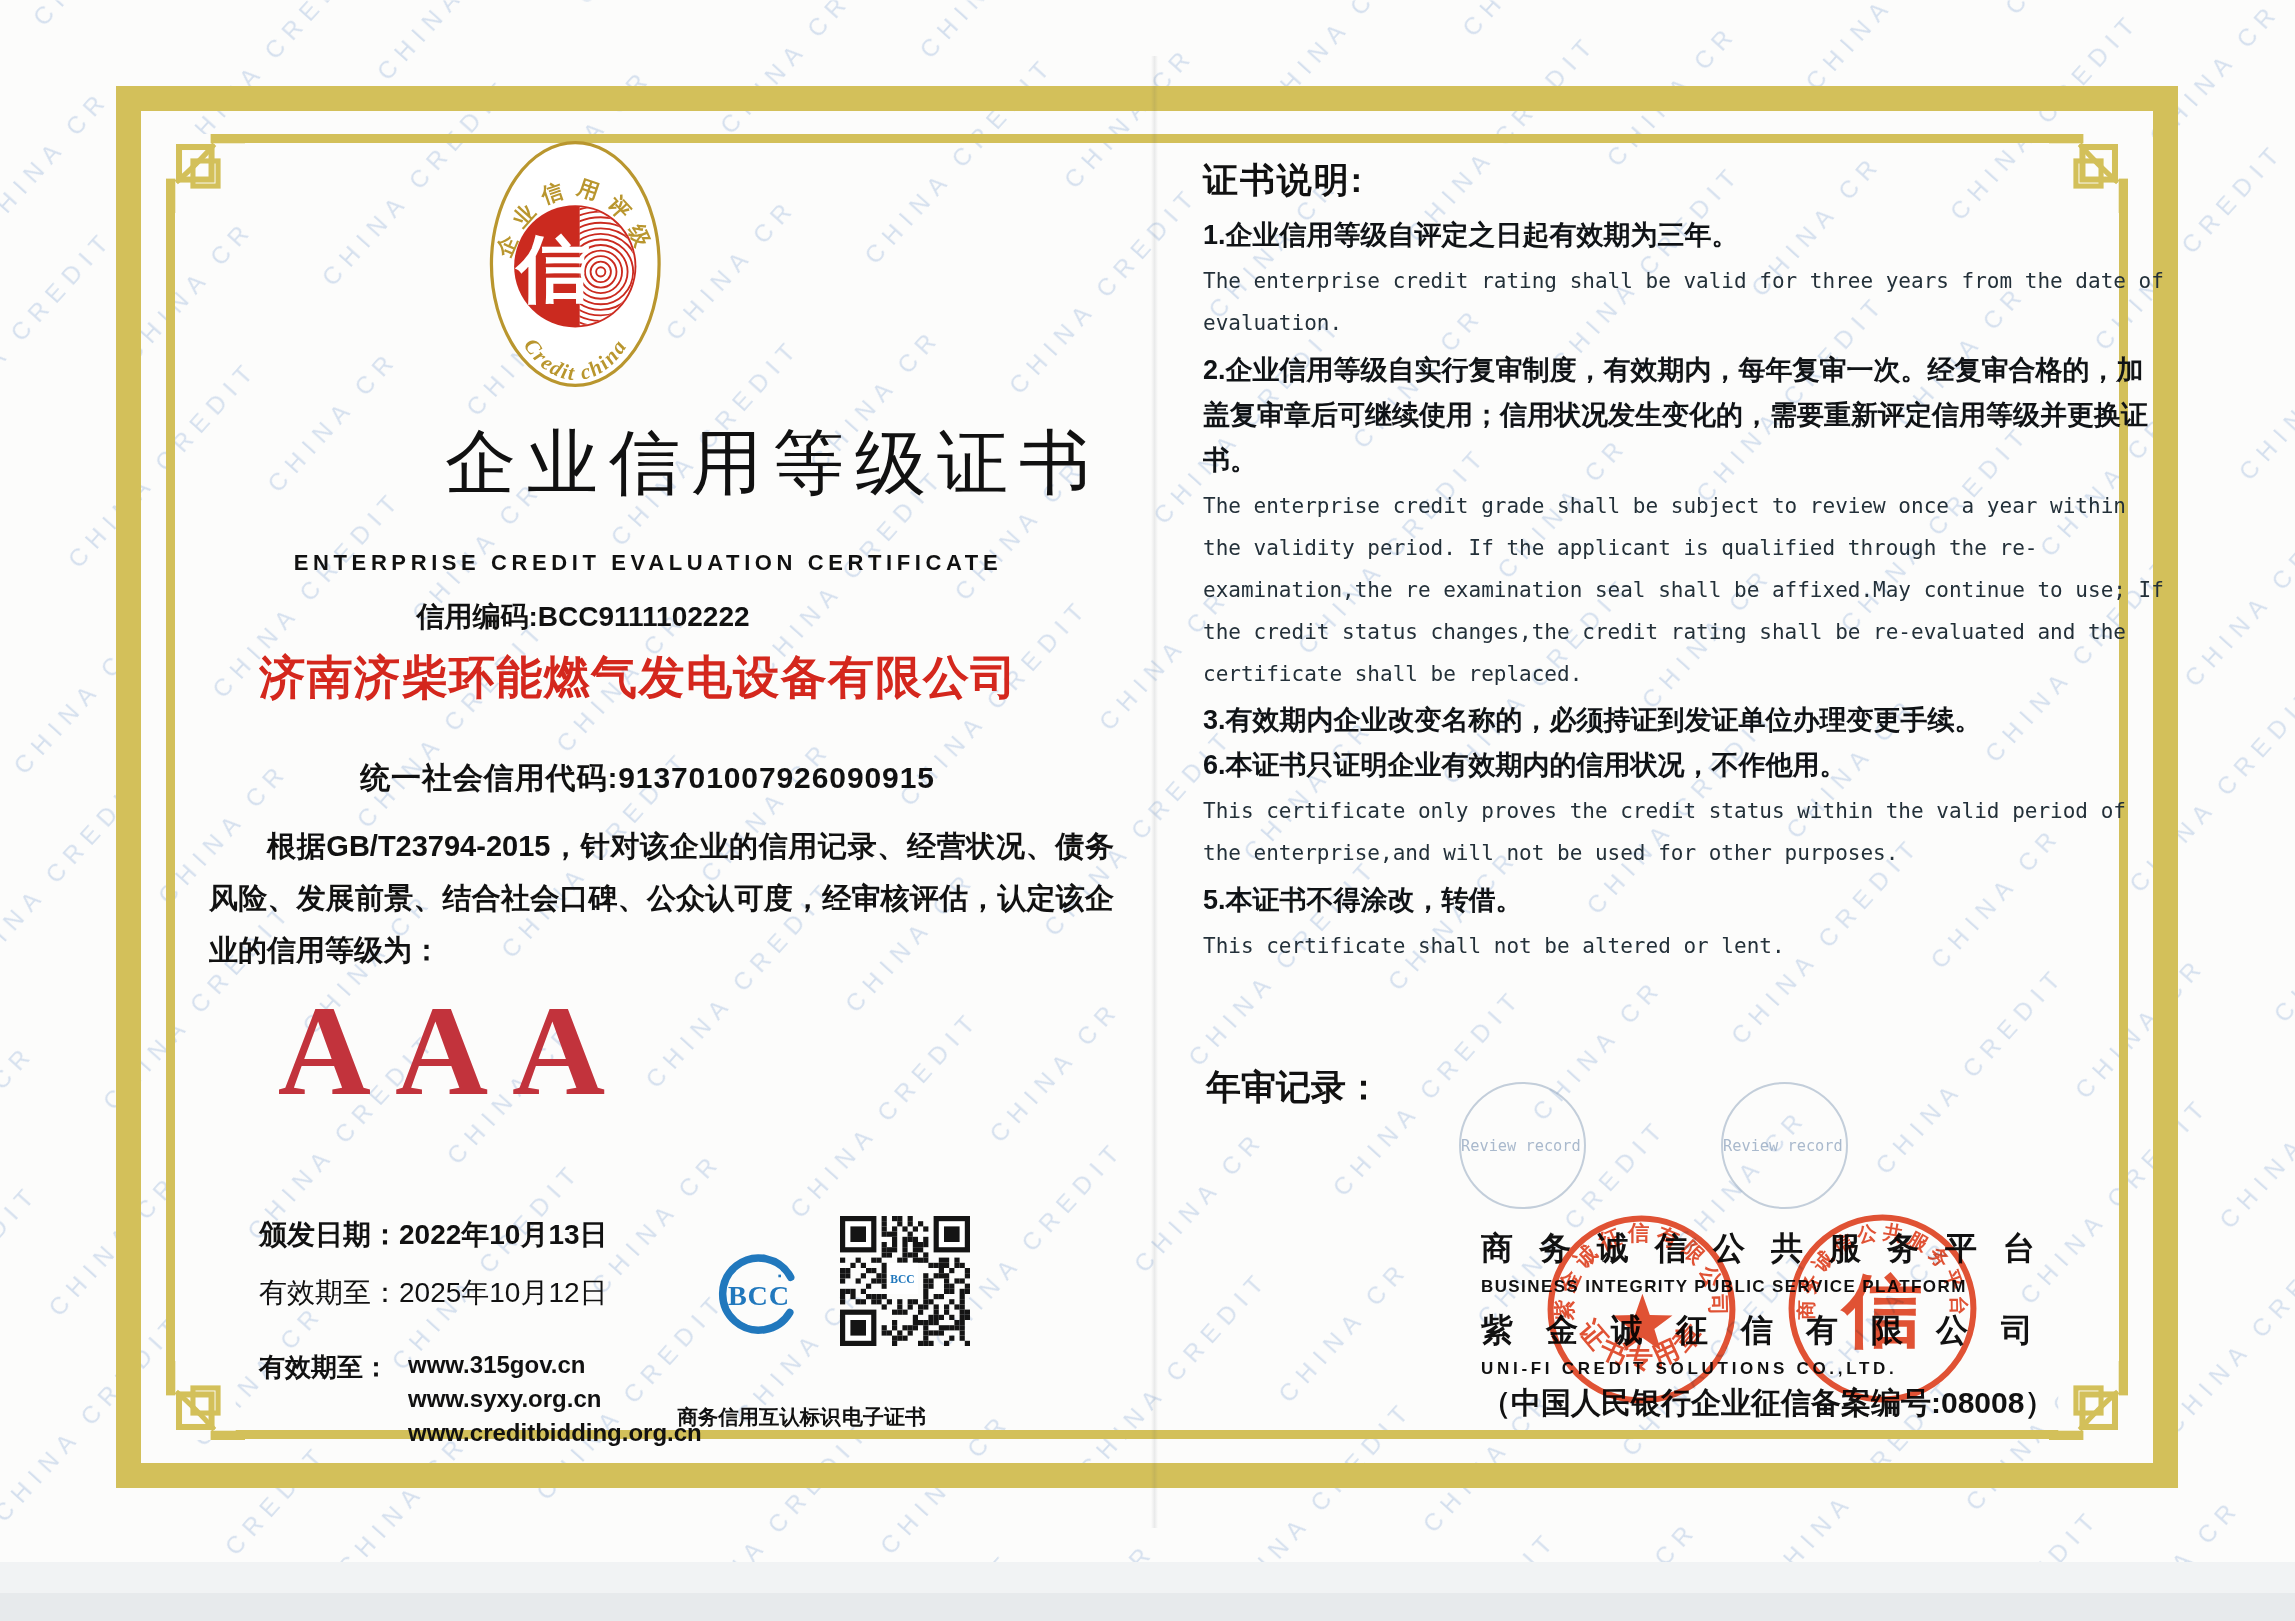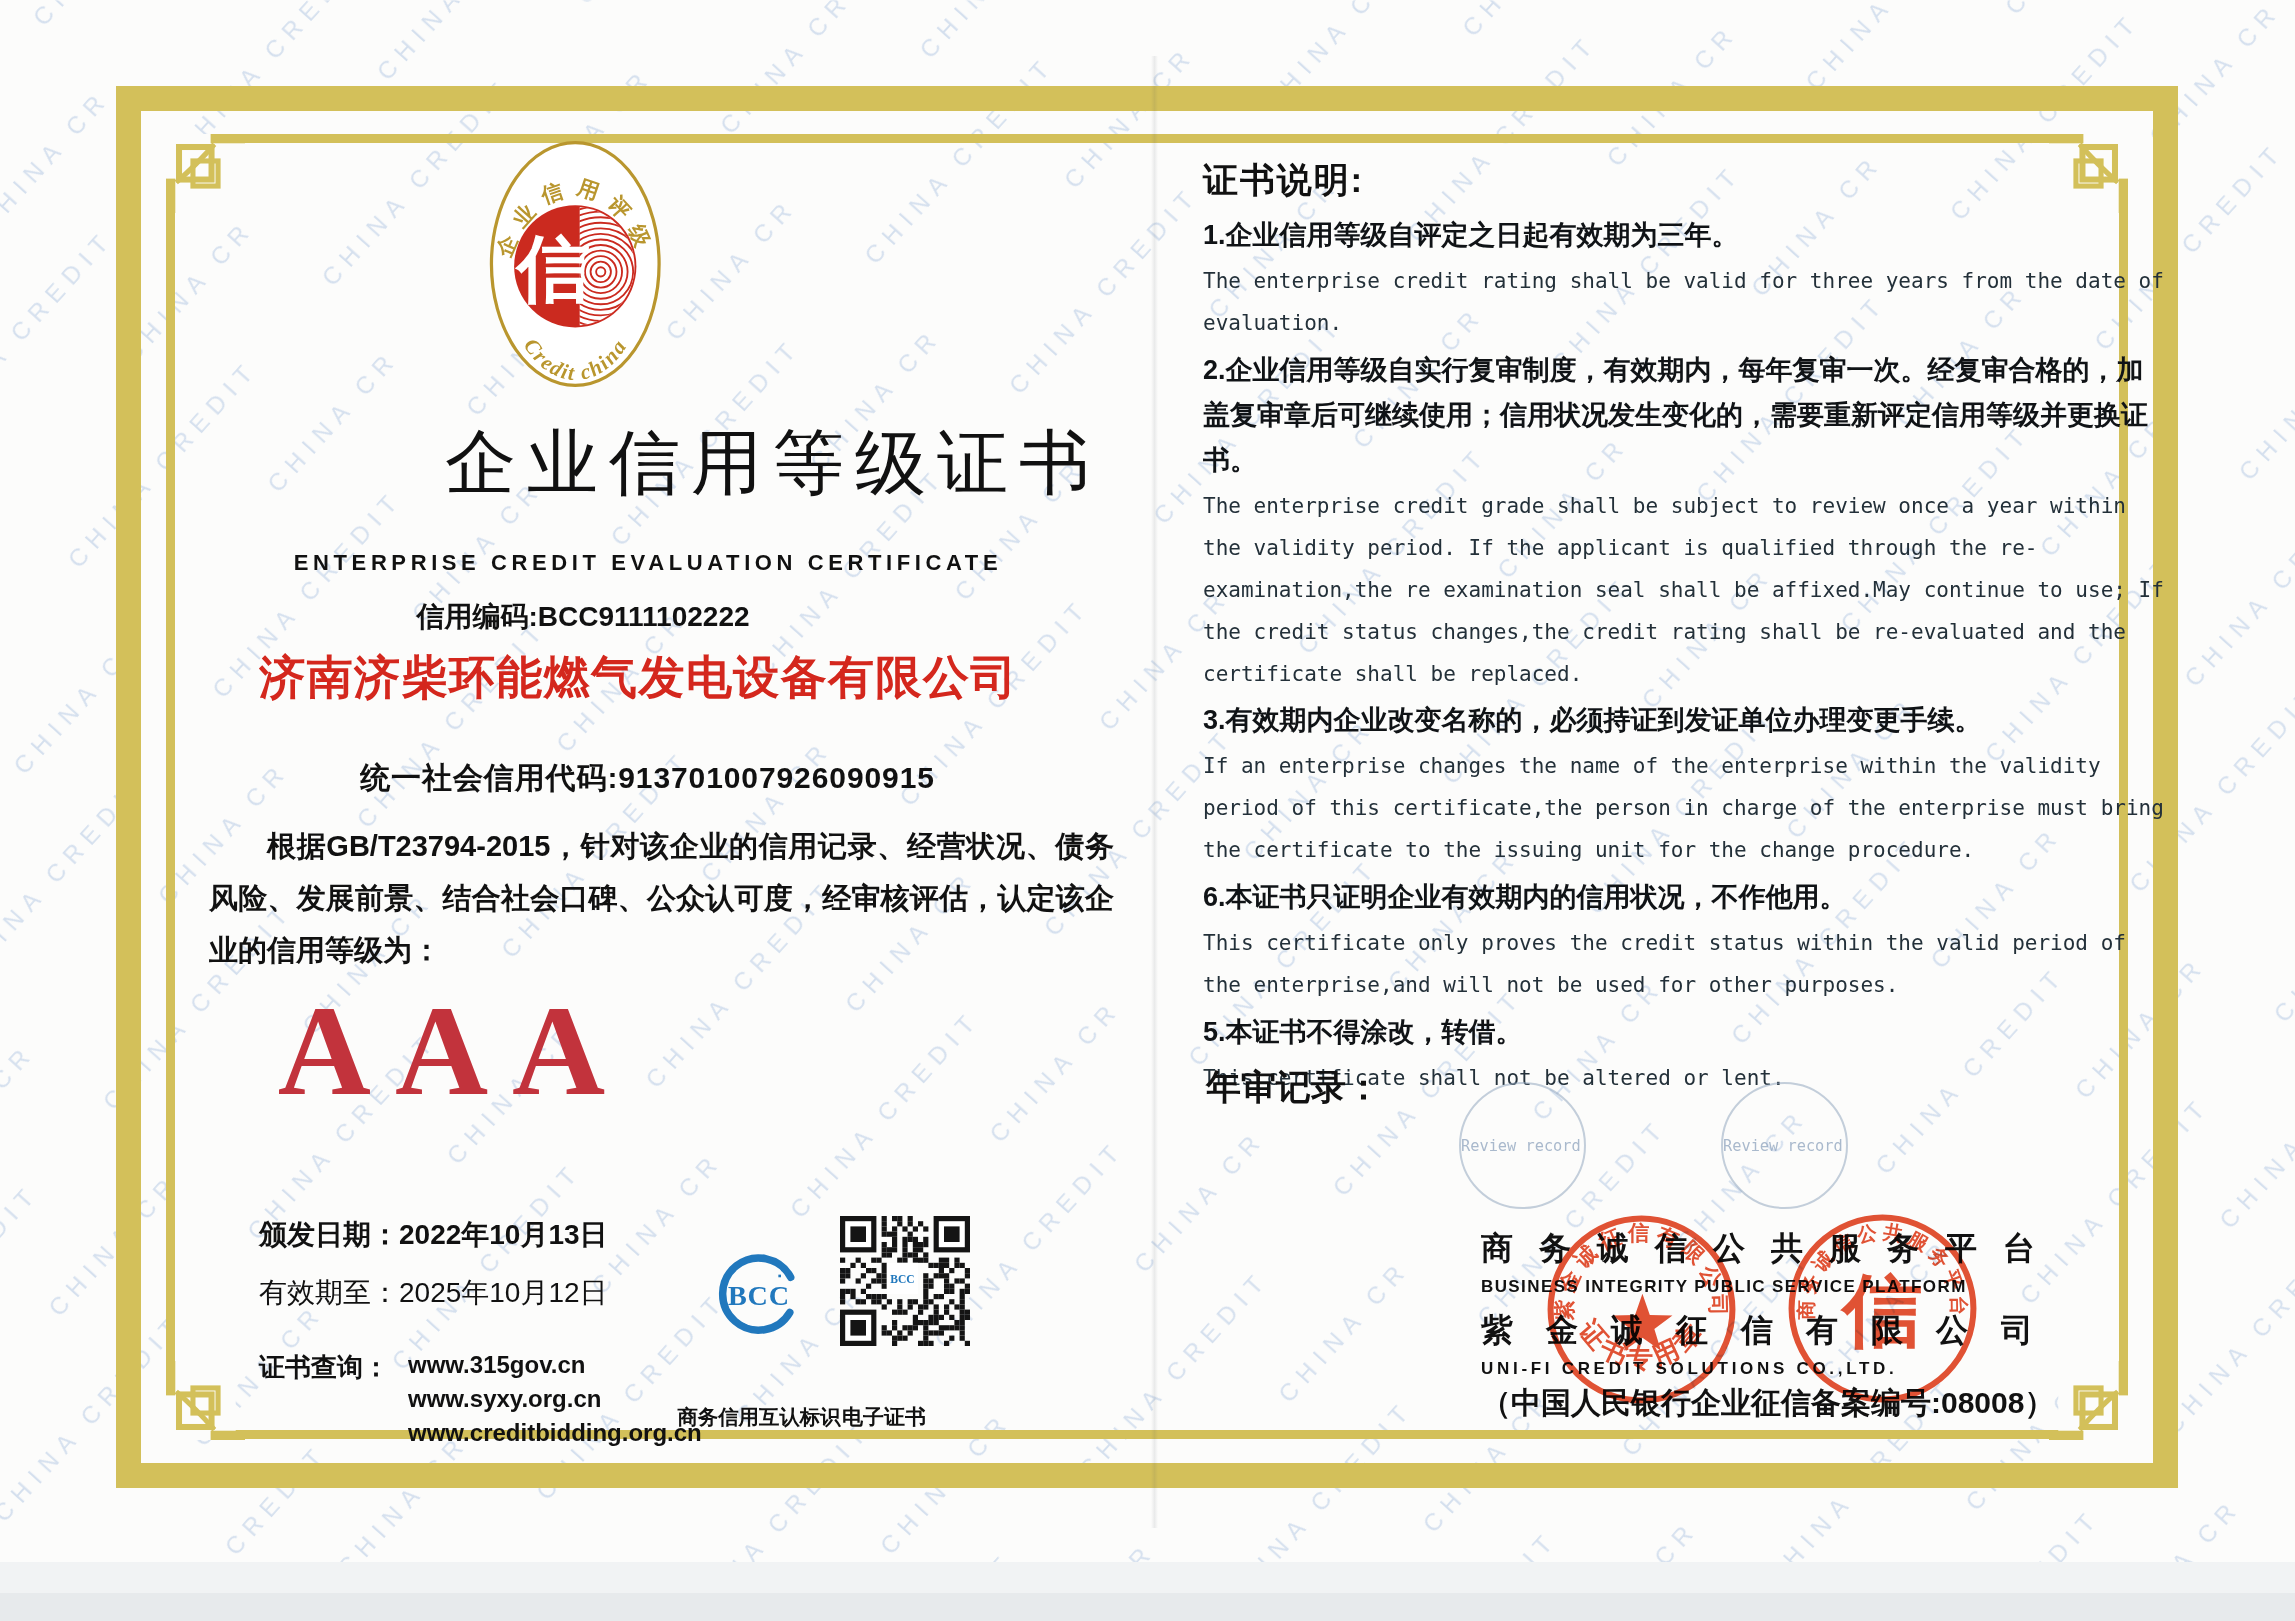--- a/index.html
+++ b/index.html
@@ -156,21 +156,21 @@
 
   <div class="abs title-cn">企业信用等级证书</div>
   <div class="abs title-en">ENTERPRISE CREDIT EVALUATION CERTIFICATE</div>
   <div class="abs credit-code">信用编码:BCC9111102222</div>
   <div class="abs company">济南济柴环能燃气发电设备有限公司</div>
   <div class="abs social">统一社会信用代码:913701007926090915</div>
   <div class="abs para">根据GB/T23794-2015，针对该企业的信用记录、经营状况、债务风险、发展前景、结合社会口碑、公众认可度，经审核评估，认定该企业的信用等级为：</div>
   <div class="abs rating">AAA</div>
   <div class="abs issue-date">颁发日期：2022年10月13日</div>
   <div class="abs valid-date">有效期至：2025年10月12日</div>
-  <div class="abs query-label">证书查询：</div>
+  <div class="abs query-label">有效期至：</div>
   <div class="abs query-urls">
     <div>www.315gov.cn</div>
     <div>www.syxy.org.cn</div>
     <div>www.creditbidding.org.cn</div>
   </div>
 
   <svg class="abs" style="left:715px;top:1250px;" width="88" height="88" viewBox="0 0 200 200">
     <path d="M 172 62 A 82 82 0 1 0 170 142" fill="none" stroke="#2178bd" stroke-width="17" stroke-linecap="round"></path>
     <path d="M 38 152 A 88 88 0 0 0 150 166" fill="none" stroke="#2178bd" stroke-width="9" stroke-linecap="round"></path>
     <rect x="150" y="38" width="10" height="10" fill="#2178bd"></rect>
@@ -394,21 +394,20 @@
     <div>
       <div class="item-cn">1.企业信用等级自评定之日起有效期为三年。</div>
       <div class="item-en">The enterprise credit rating shall be valid for three years from the date of evaluation.</div>
     </div>
     <div>
       <div class="item-cn">2.企业信用等级自实行复审制度，有效期内，每年复审一次。经复审合格的，加盖复审章后可继续使用；信用状况发生变化的，需要重新评定信用等级并更换证书。</div>
       <div class="item-en">The enterprise credit grade shall be subject to review once a year within the validity period. If the applicant is qualified through the re-examination,the re examination seal shall be affixed.May continue to use; If the credit status changes,the credit rating shall be re-evaluated and the certificate shall be replaced.</div>
     </div>
     <div>
       <div class="item-cn">3.有效期内企业改变名称的，必须持证到发证单位办理变更手续。</div>
-      <div class="item-en">If an enterprise changes the name of the enterprise within the validity period of this certificate,the person in charge of the enterprise must bring the certificate to the issuing unit for the change procedure.</div>
     </div>
     <div>
       <div class="item-cn">6.本证书只证明企业有效期内的信用状况，不作他用。</div>
       <div class="item-en">This certificate only proves the credit status within the valid period of the enterprise,and will not be used for other purposes.</div>
     </div>
     <div>
       <div class="item-cn">5.本证书不得涂改，转借。</div>
       <div class="item-en">This certificate shall not be altered or lent.</div>
     </div>
   </div>

